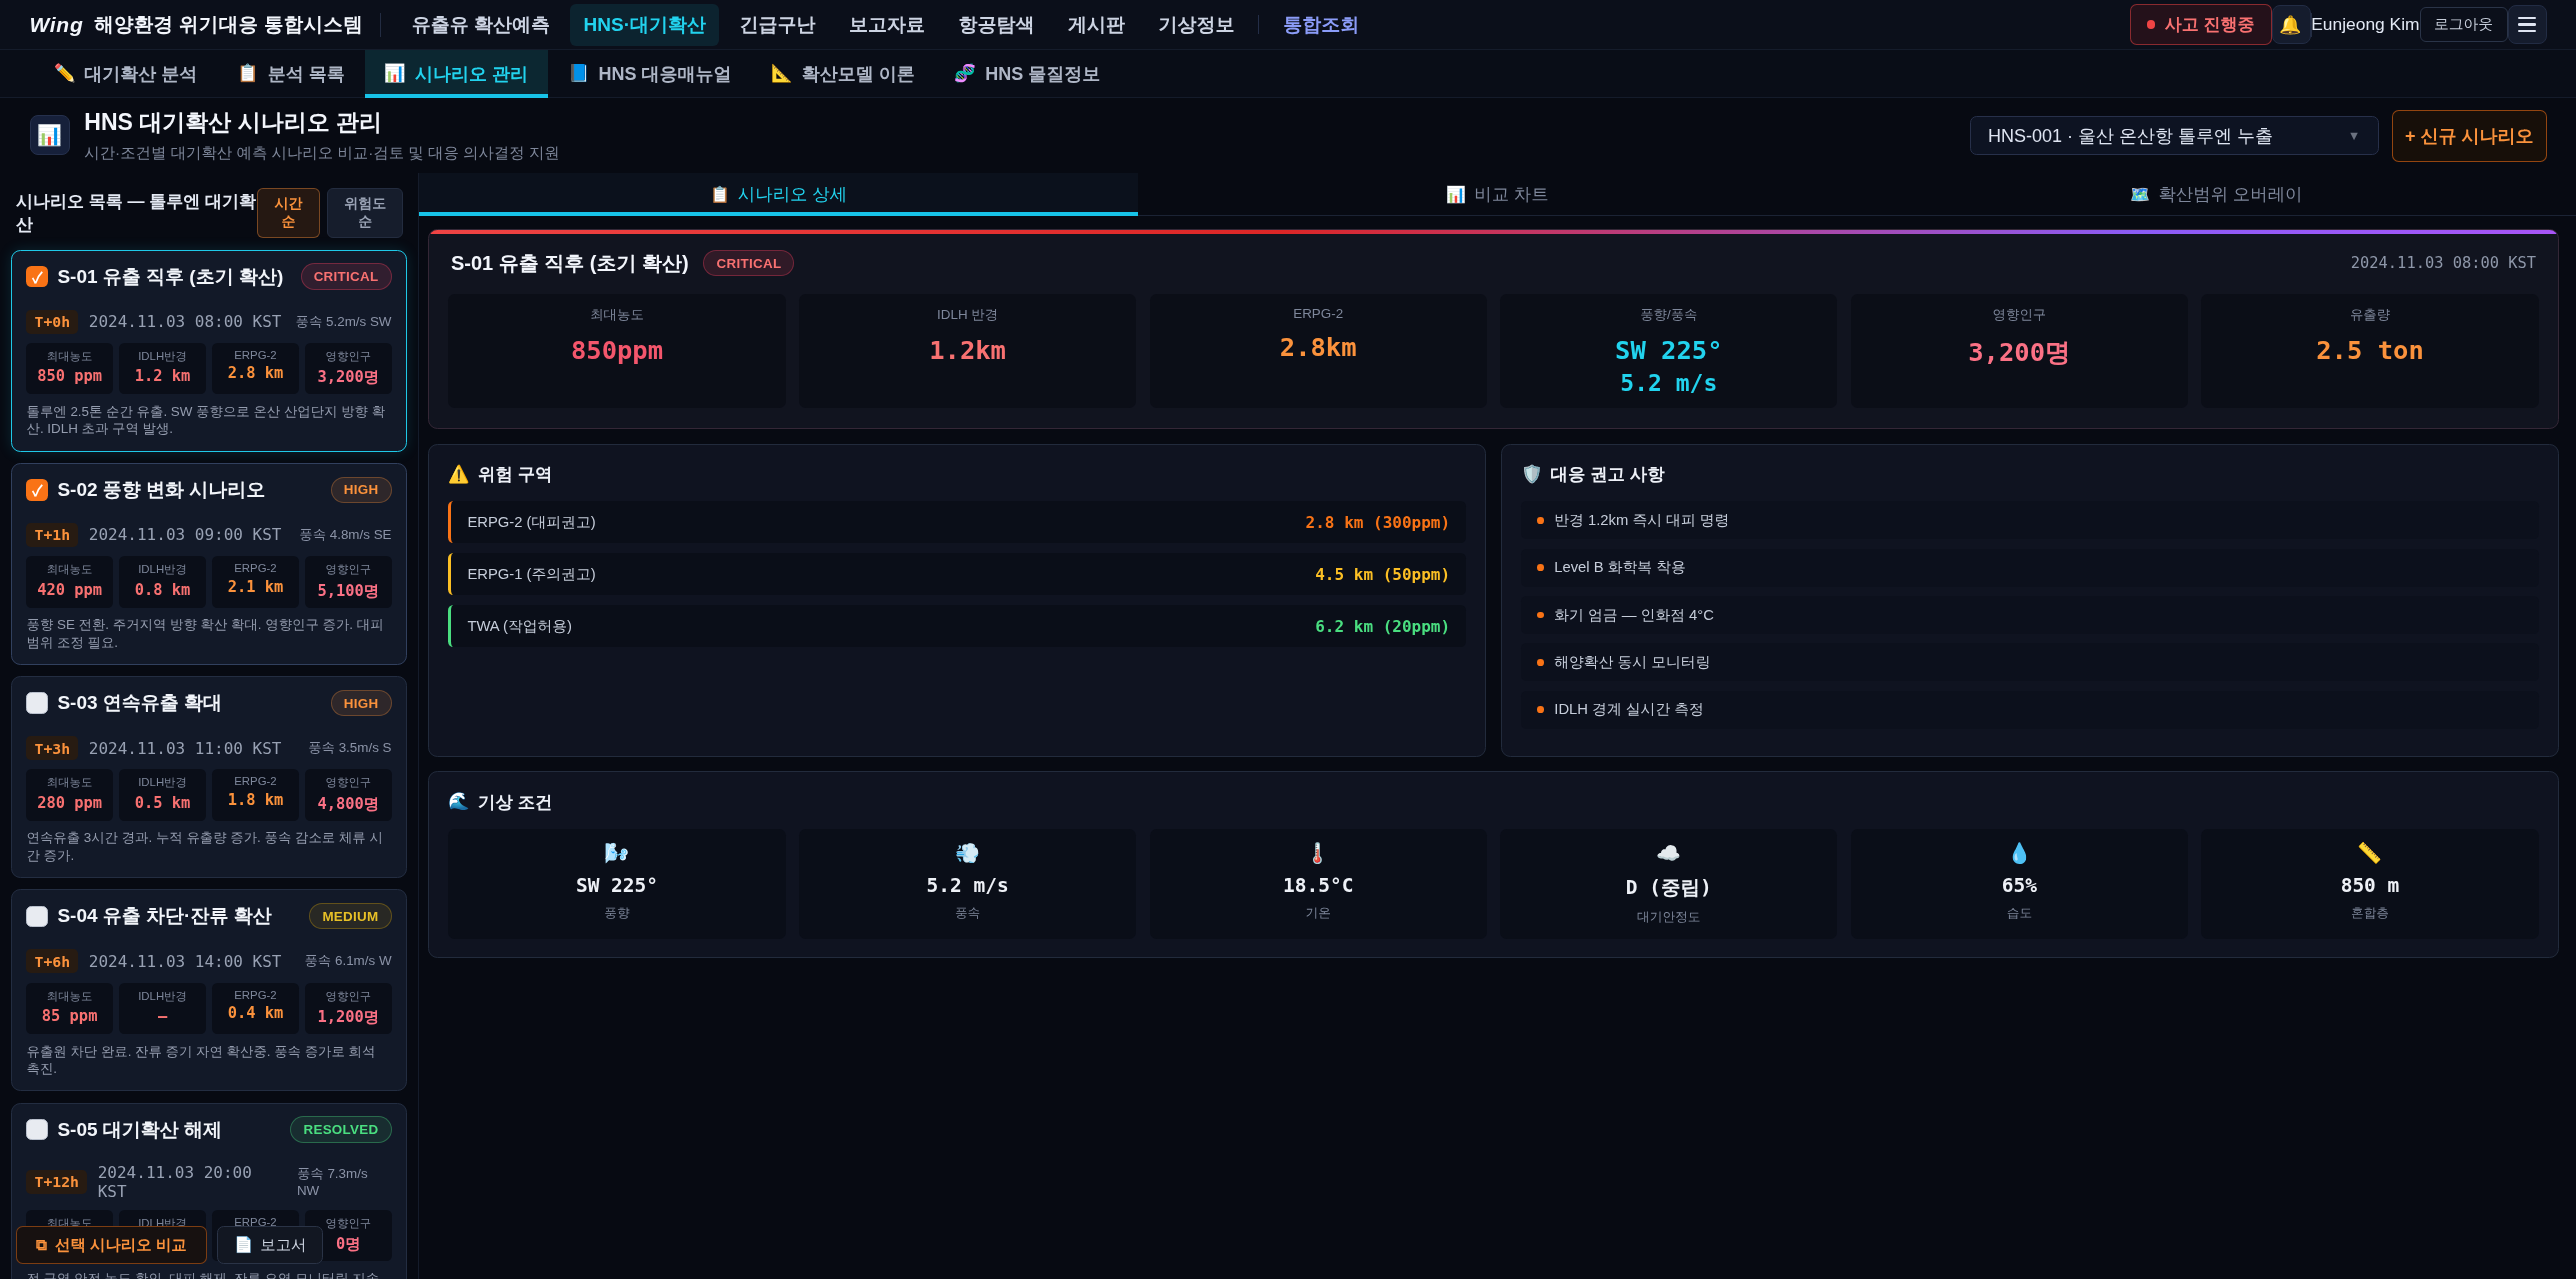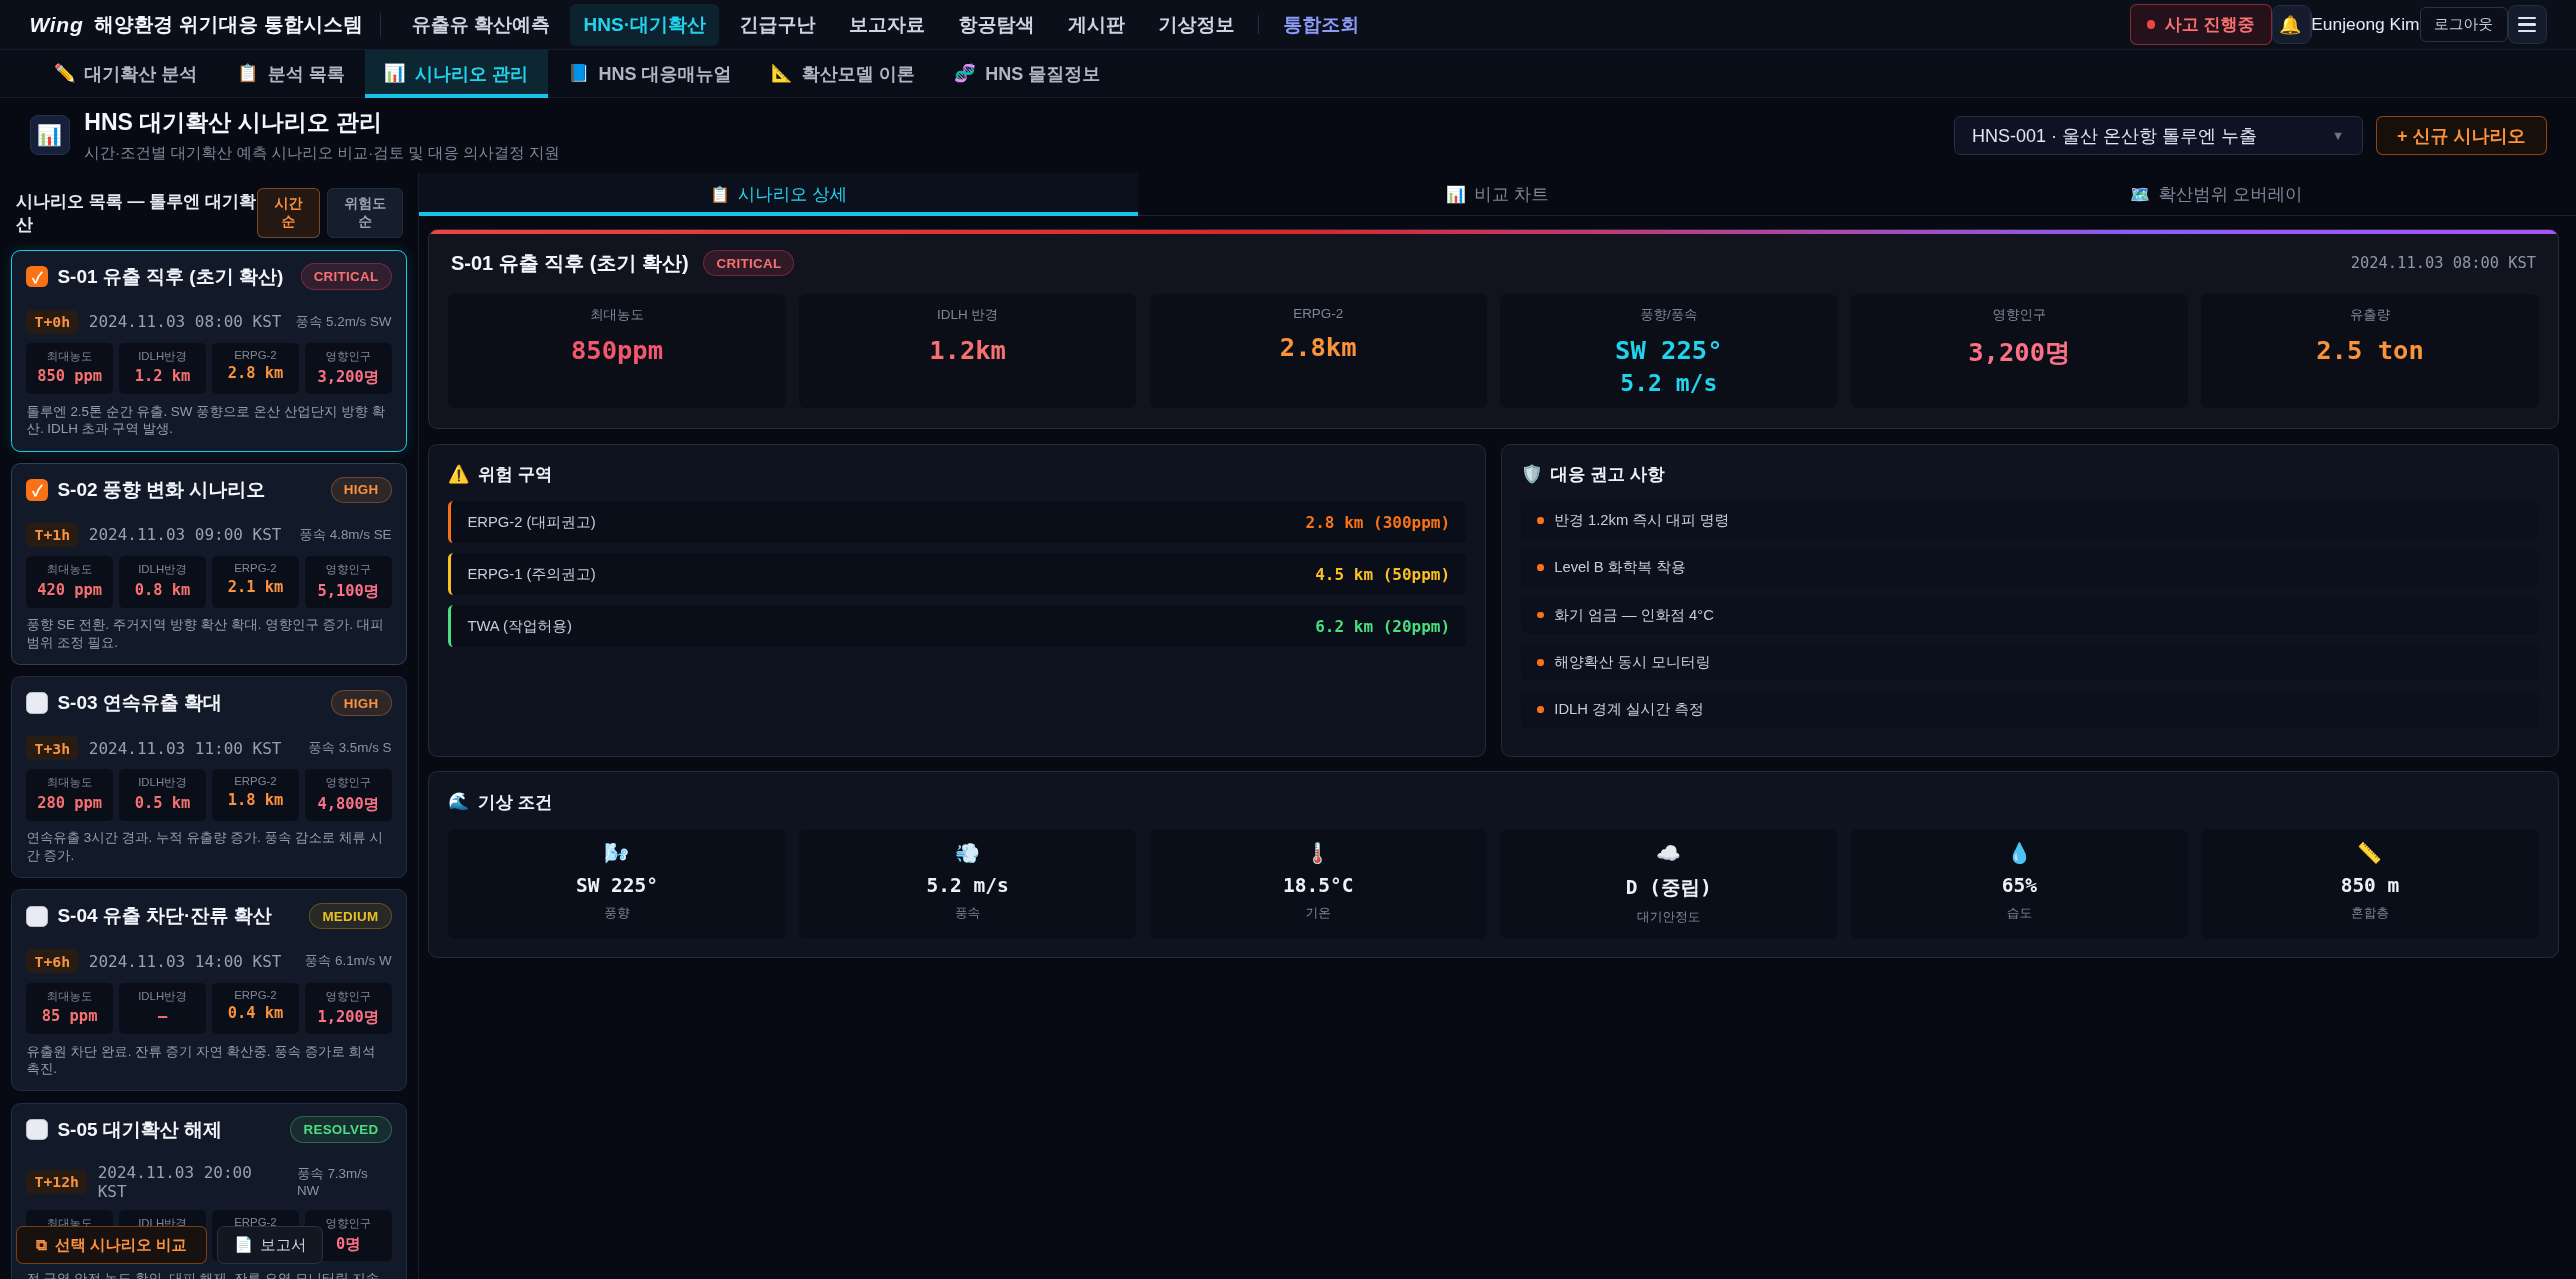--- a/index.html
+++ b/index.html
@@ -48,21 +48,21 @@
   .ph-left { display:flex; align-items:center; gap:14.8px; }
   .ph-icon { width:40px; height:40px; border-radius:8px; background:#16203a; border:0.7px solid #25304c;
              display:flex; align-items:center; justify-content:center; font-size:20px; }
   .ph-title { font-size:23px; font-weight:bold; color:#f3f6fc; }
   .ph-sub { font-size:15.4px; color:#7d8699; margin-top:5.4px; }
   .ph-right { display:flex; align-items:center; gap:13.4px; }
   .scenario-select { width:409px; height:39px; background:#0d1322; border:0.7px solid #27304a; border-radius:6.7px;
                      display:flex; align-items:center; justify-content:space-between; padding:0 17.4px;
                      font-size:18px; color:#dfe5f2; cursor:pointer; }
   .scenario-select .caret { color:#6b7280; font-size:12.7px; }
-  .new-btn { height:39px; padding:0 20px; border-radius:6.7px; background:#170f09;
+  .new-btn { height:52px; padding:0 12px; border-radius:6.7px; background:#170f09;
              border:0.7px solid rgba(249,115,22,.55); color:#fb923c; font-size:18px; font-weight:bold; cursor:pointer; }
 
   
   .content { display:flex; height:1106px; }
   .sidebar { width:419px; border-right:0.7px solid #151c2b; position:relative; padding:4px 8px 0 8px; }
   .main { flex:1; display:flex; flex-direction:column; }
 
   
   .sb-head { display:flex; align-items:center; justify-content:space-between; padding:10.7px 6.7px 12px 8px; }
   .sb-title { font-size:17px; font-weight:bold; color:#e5eaf4; }

